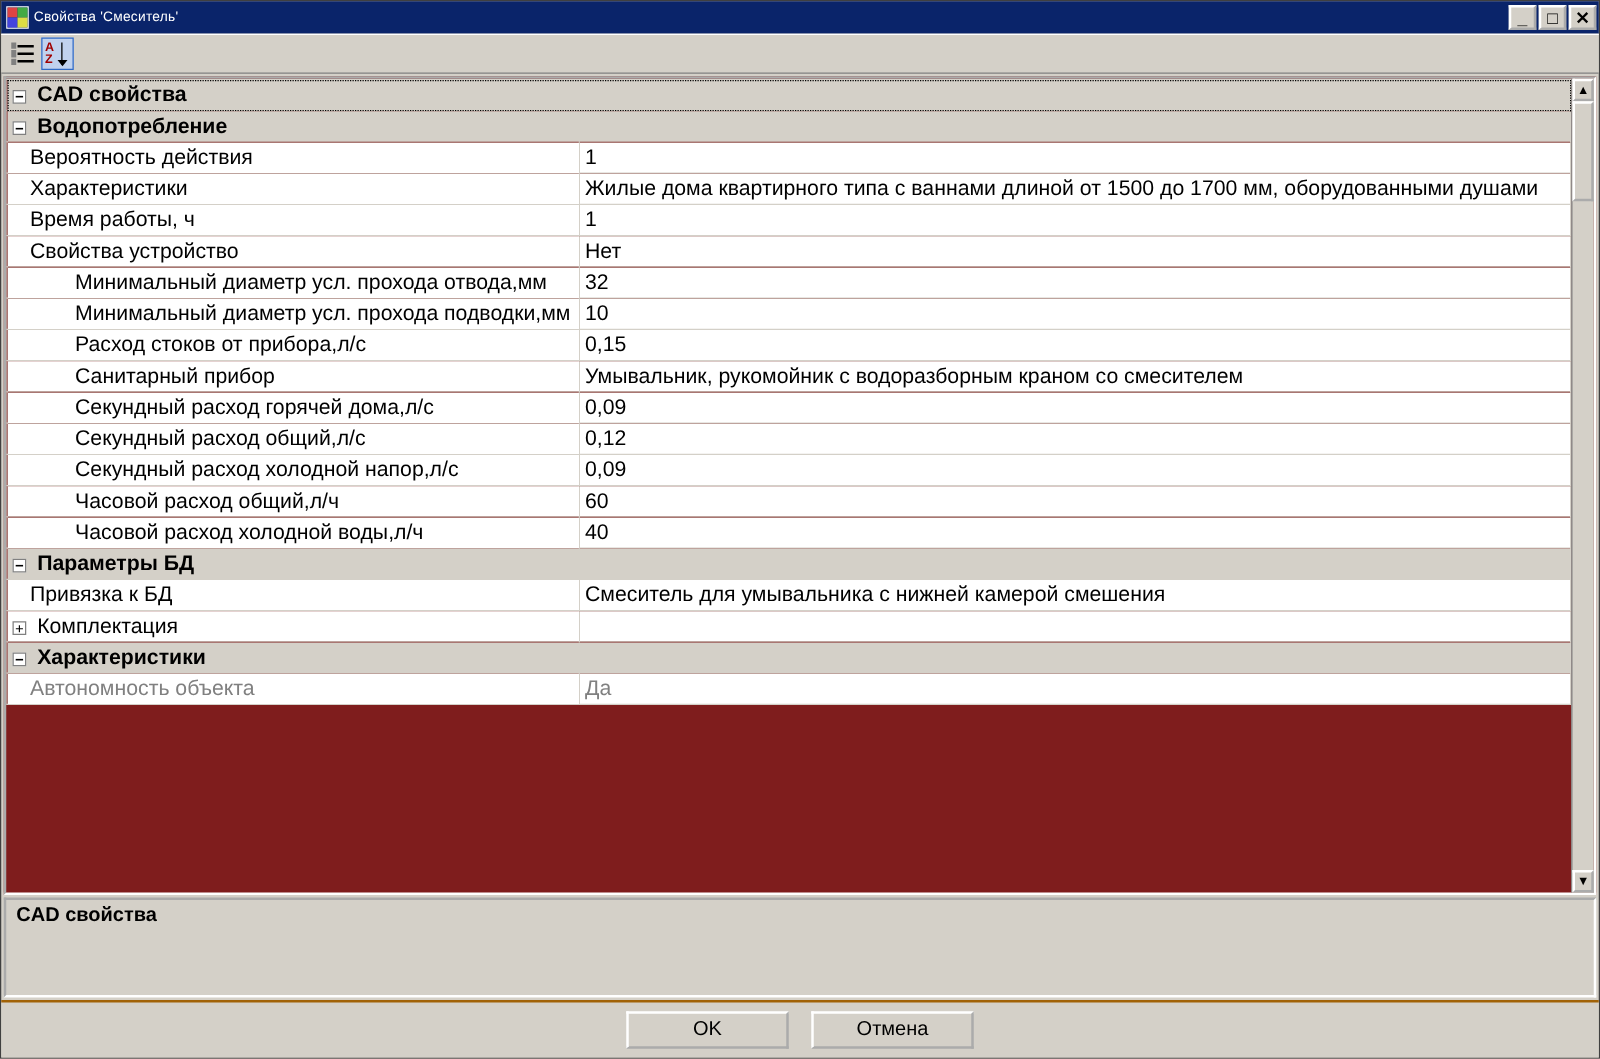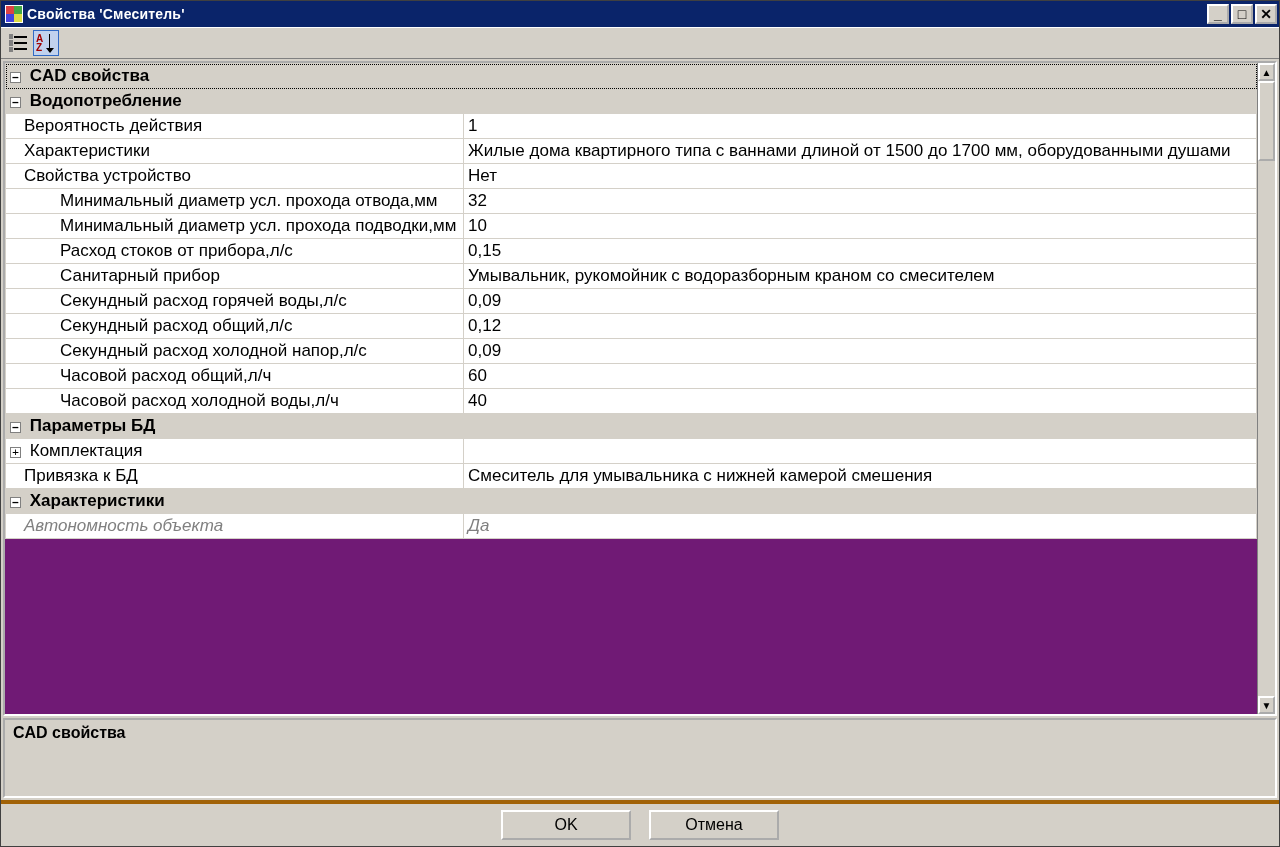--- a/index.html
+++ b/index.html
@@ -28,21 +28,21 @@
     padding: 0 2px 0 4px;
     flex: 0 0 26px;
   }
   .titlebar .app-icon {
     width: 18px; height: 18px;
     margin-right: 4px;
     display: flex; flex-wrap: wrap;
     border: 1px solid #fff;
   }
   .titlebar .app-icon div { width: 50%; height: 50%; }
-  .titlebar .title { font-weight: bold; font-size: 14px; flex: 1 1 auto; letter-spacing: 0.2px; }
+  .titlebar .title { font-weight: normal; font-size: 11px; flex: 1 1 auto; letter-spacing: 0.2px; }
   .titlebar .winbtns { display: flex; gap: 2px; }
   .titlebar button.winbtn {
     width: 22px; height: 20px;
     background: #d4d0c8;
     border: 2px outset #fff;
     font-family: inherit;
     font-size: 14px; font-weight: bold;
     line-height: 14px;
     padding: 0;
     cursor: default;
@@ -100,21 +100,21 @@
     bottom: -1px; left: -4px;
     border-left: 4px solid transparent;
     border-right: 4px solid transparent;
     border-top: 5px solid #000;
   }
   
   .pg-outer {
     flex: 1 1 auto;
     border: 2px inset #fff;
     margin: 2px;
-    background: #701a75;
+    background: #7f1d1d;
     display: flex;
     flex-direction: column;
     min-height: 0;
   }
   .pg-scroll-wrapper {
     flex: 1 1 auto;
     display: flex;
     min-height: 0;
   }
   .pg-body {
@@ -160,21 +160,21 @@
     overflow: hidden;
     text-overflow: clip;
     font-size: 17px;
   }
   tr.category td {
     background: #d4d0c8;
     font-weight: bold;
     color: #000;
   }
   tr.row td { background: #fff; }
-  tr.row.dim td { color: #808080; font-style: italic; }
+  tr.row.dim td { color: #808080; }
   td.name-cell { position: relative; }
   .expander {
     display: inline-block;
     width: 11px; height: 11px;
     border: 1px solid #808080;
     background: #fff;
     text-align: center;
     line-height: 9px;
     font-size: 11px;
     font-family: monospace;
@@ -202,21 +202,21 @@
   .desc-pane .desc-title { font-weight: bold; }
 
   
   .btnbar {
     flex: 0 0 46px;
     display: flex;
     align-items: center;
     justify-content: center;
     gap: 18px;
     background: #d4d0c8;
-    border-top: 4px solid #a16207;
+    border-top: 2px solid #a16207;
   }
   .btnbar button {
     min-width: 130px;
     height: 30px;
     background: #d4d0c8;
     border: 2px outset #fff;
     font-family: inherit;
     font-size: 16px;
     cursor: default;
   }
@@ -286,20 +286,24 @@
             </tr>
             <tr class="row">
               <td class="name-cell indent1"><span>Вероятность действия</span></td>
               <td>1</td>
             </tr>
             <tr class="row">
               <td class="name-cell indent1"><span>Характеристики</span></td>
               <td>Жилые дома квартирного типа с ваннами длиной от 1500 до 1700 мм, оборудованными душами</td>
             </tr>
             <tr class="row">
+              <td class="name-cell indent1"><span>Время работы, ч</span></td>
+              <td>1</td>
+            </tr>
+            <tr class="row">
               <td class="name-cell indent1"><span>Свойства устройство</span></td>
               <td>Нет</td>
             </tr>
 
             <tr class="row">
               <td class="name-cell indent2-noex"><span>Минимальный диаметр усл. прохода отвода,мм</span></td>
               <td>32</td>
             </tr>
             <tr class="row">
               <td class="name-cell indent2-noex"><span>Минимальный диаметр усл. прохода подводки,мм</span></td>
@@ -307,21 +311,21 @@
             </tr>
             <tr class="row">
               <td class="name-cell indent2-noex"><span>Расход стоков от прибора,л/с</span></td>
               <td>0,15</td>
             </tr>
             <tr class="row">
               <td class="name-cell indent2-noex"><span>Санитарный прибор</span></td>
               <td>Умывальник, рукомойник с водоразборным краном со смесителем</td>
             </tr>
             <tr class="row">
-              <td class="name-cell indent2-noex"><span>Секундный расход горячей воды,л/с</span></td>
+              <td class="name-cell indent2-noex"><span>Секундный расход горячей дома,л/с</span></td>
               <td>0,09</td>
             </tr>
             <tr class="row">
               <td class="name-cell indent2-noex"><span>Секундный расход общий,л/с</span></td>
               <td>0,12</td>
             </tr>
             <tr class="row">
               <td class="name-cell indent2-noex"><span>Секундный расход холодной напор,л/с</span></td>
               <td>0,09</td>
             </tr>
@@ -334,29 +338,29 @@
               <td>40</td>
             </tr>
 
             <tr class="category">
               <td class="name-cell" colspan="2">
                 <span class="expander">−</span>
                 <span>Параметры БД</span>
               </td>
             </tr>
             <tr class="row">
+              <td class="name-cell indent1"><span>Привязка к БД</span></td>
+              <td>Смеситель для умывальника с нижней камерой смешения</td>
+            </tr>
+            <tr class="row">
               <td class="name-cell">
                 <span class="expander">+</span>
                 <span>Комплектация</span>
               </td>
               <td></td>
-            </tr>
-            <tr class="row">
-              <td class="name-cell indent1"><span>Привязка к БД</span></td>
-              <td>Смеситель для умывальника с нижней камерой смешения</td>
             </tr>
 
             <tr class="category">
               <td class="name-cell" colspan="2">
                 <span class="expander">−</span>
                 <span>Характеристики</span>
               </td>
             </tr>
             <tr class="row dim">
               <td class="name-cell indent1"><span>Автономность объекта</span></td>

